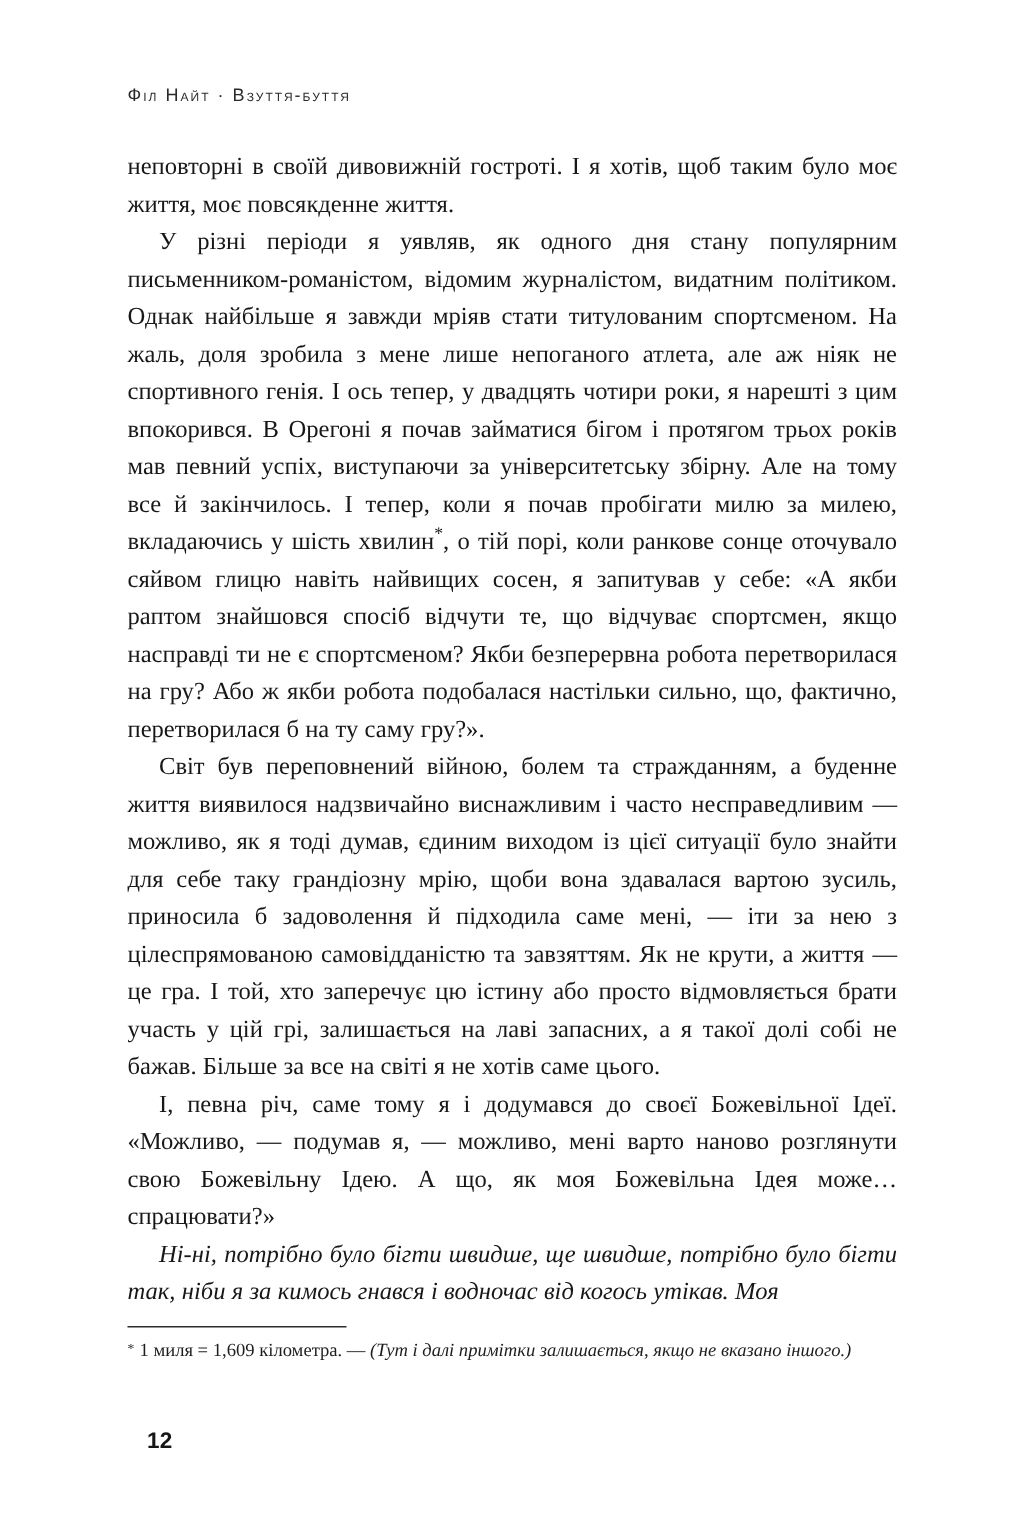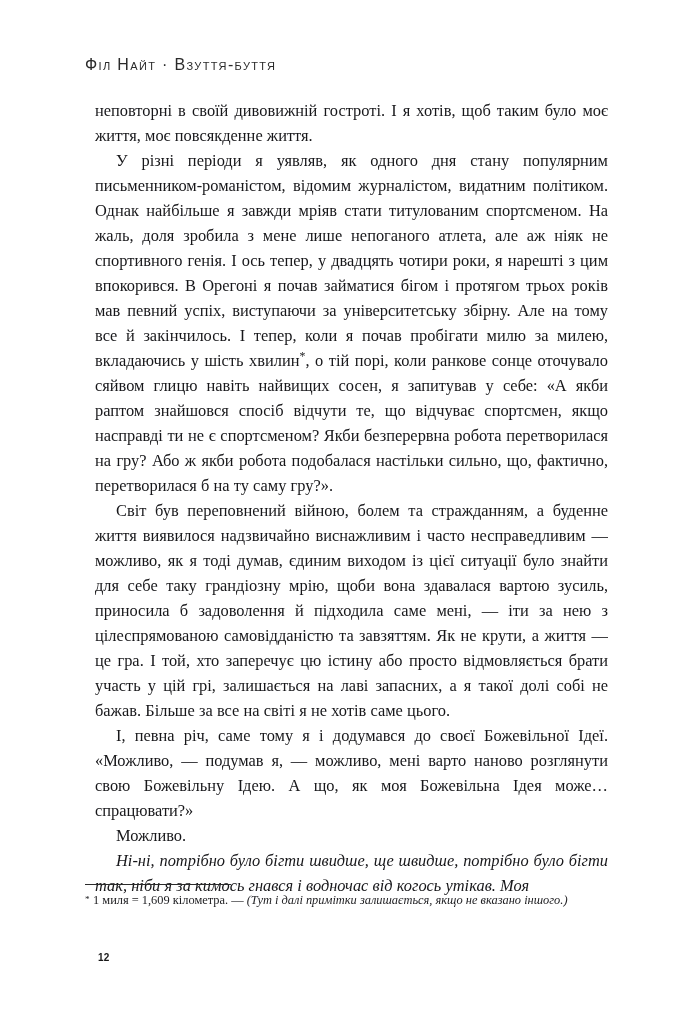--- a/index.html
+++ b/index.html
@@ -22,35 +22,34 @@
     background: #ffffff;
   }
 
   
   .running-head {
     position: absolute;
     left: 85px;
     top: 56px;
     width: 513px;
     font-family: "Liberation Sans", sans-serif;
-    font-size: 16px;
+    font-size: 12px;
     letter-spacing: 1.35px;
     color: #2a2a2a;
     font-variant: small-caps;
     text-transform: none;
     white-space: nowrap;
   }
 
   
   .textblock {
     position: absolute;
     left: 85px;
     top: 98px;
     width: 513px;
-    margin-left: 10px;
   }
 
   .para {
     margin: 0;
     font-size: 16.4px;
     line-height: 25.0px;
     text-align: justify;
     text-justify: inter-word;
     -webkit-hyphens: manual;
     hyphens: manual;
@@ -107,21 +106,21 @@
   .fn-num {
     font-variant-numeric: oldstyle-nums;
   }
 
   
   .folio {
     position: absolute;
     left: 98px;
     top: 952px;
     font-family: "Liberation Sans", sans-serif;
-    font-size: 10px;
+    font-size: 15px;
     font-weight: bold;
     color: #171717;
     letter-spacing: 0.2px;
   }
 </style>
 </head>
 <body>
 
 <div class="page">
 
@@ -130,21 +129,20 @@
   <div class="textblock">
 
     <p class="para">неповторні в своїй дивовижній гостроті. І я хотів, щоб таким було моє життя, моє повсякденне життя.</p>
 
     <p class="para indent"><span>У різні періоди я уявляв, як одного дня стану популярним письменником-романістом, відомим журналістом, видатним політиком. Однак найбільше я завжди мріяв стати титулованим спортсменом. На жаль, доля зробила з мене лише непоганого атлета, але аж ніяк не спортивного генія. І ось тепер, у двадцять чотири роки, я нарешті з цим впокорився. В Орегоні я почав займатися бігом і протягом трьох років мав певний успіх, виступаючи за університетську збірну. Але на тому все й закінчилось. І тепер, коли я почав пробігати милю за милею, вкладаючись у шість хвилин</span><span class="fnmark">*</span><span>, о тій порі, коли ранкове сонце оточувало сяйвом глицю навіть найвищих сосен, я запитував у себе: «А якби раптом знайшовся спосіб відчути те, що відчуває спортсмен, якщо насправді ти не є спортсменом? Якби безперервна робота перетворилася на гру? Або ж якби робота подобалася настільки сильно, що, фактично, перетворилася б на ту саму гру?».</span></p>
 
     <p class="para indent">Світ був переповнений війною, болем та стражданням, а буденне життя виявилося надзвичайно виснажливим і часто несправедливим — можливо, як я тоді думав, єдиним виходом із цієї ситуації було знайти для себе таку грандіозну мрію, щоби вона здавалася вартою зусиль, приносила б задоволення й підходила саме мені, — іти за нею з цілеспрямованою самовідданістю та завзяттям. Як не крути, а життя — це гра. І той, хто заперечує цю істину або просто відмовляється брати участь у цій грі, залишається на лаві запасних, а я такої долі собі не бажав. Більше за все на світі я не хотів саме цього.</p>
 
     <p class="para indent">І, певна річ, саме тому я і додумався до своєї Божевільної Ідеї. «Можливо, — подумав я, — можливо, мені варто наново розглянути свою Божевільну Ідею. А що, як моя Божевільна Ідея може… спрацювати?»</p>
 
-    <p class="para indent">Можливо.</p>
 
     <p class="para indent">Ні-ні, потрібно було бігти швидше, ще швидше, потрібно було бігти так, ніби я за кимось гнався і водночас від когось утікав. Моя</p>
 
   </div>
 
   <div class="footnote-area">
     <div class="footnote-rule"></div>
     <p class="footnote-text"><span class="footnote-star">*</span><span class="fn-num">1 миля = 1,609 кілометра. — </span><i>(Тут і далі примітки залишається, якщо не вказано іншого.)</i></p>
   </div>
 

